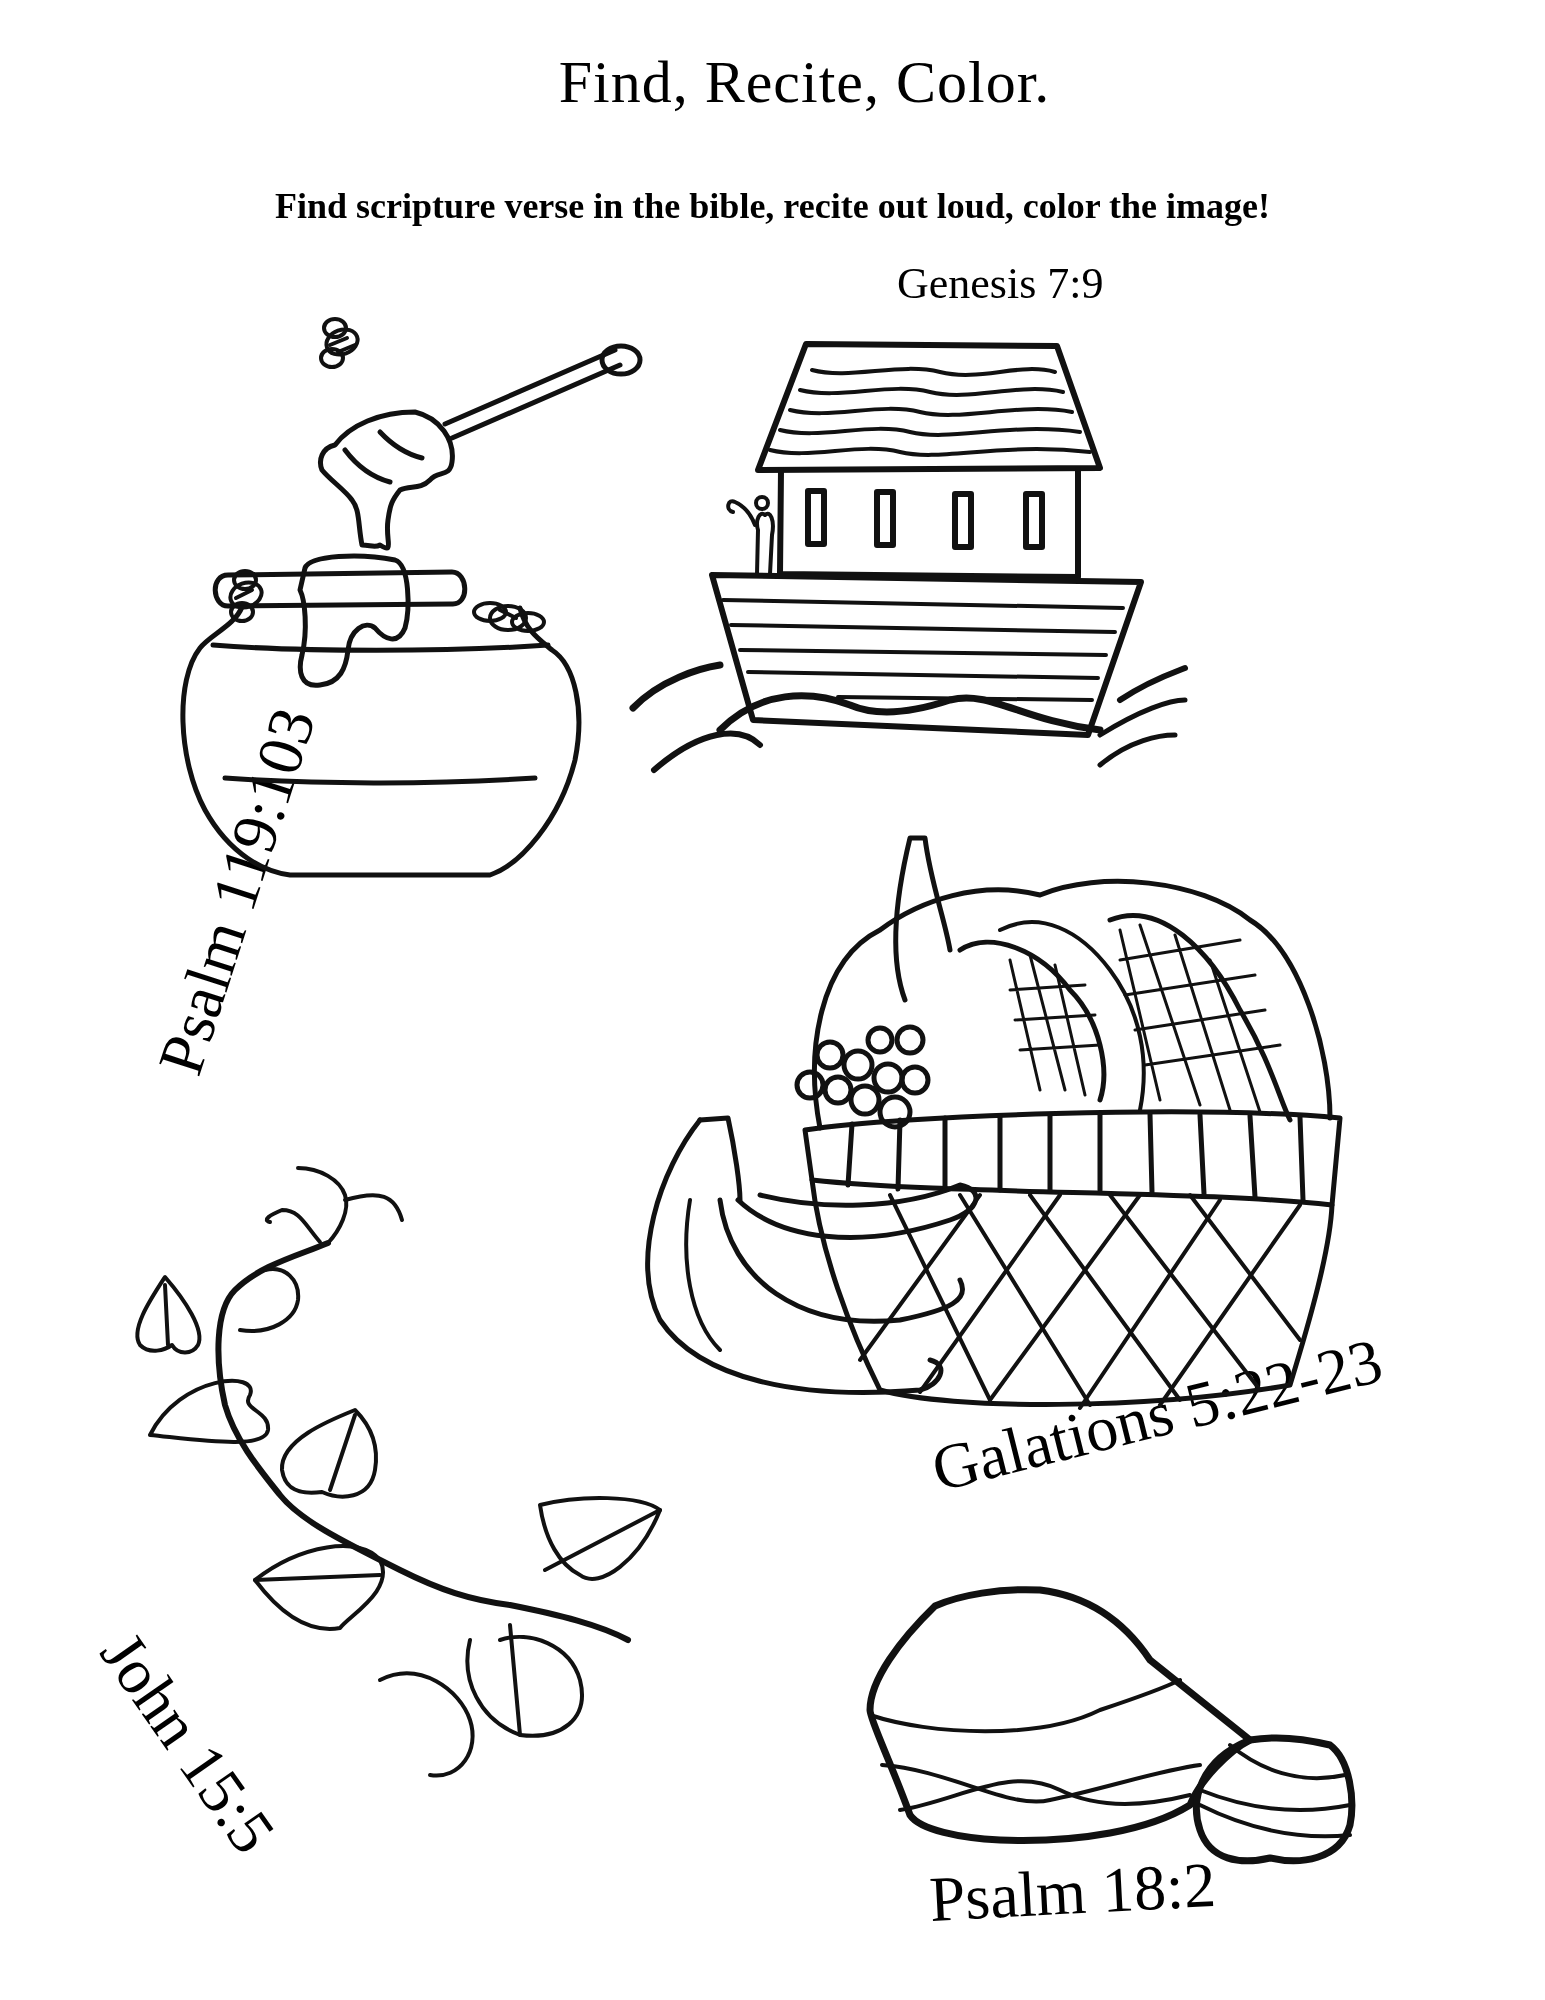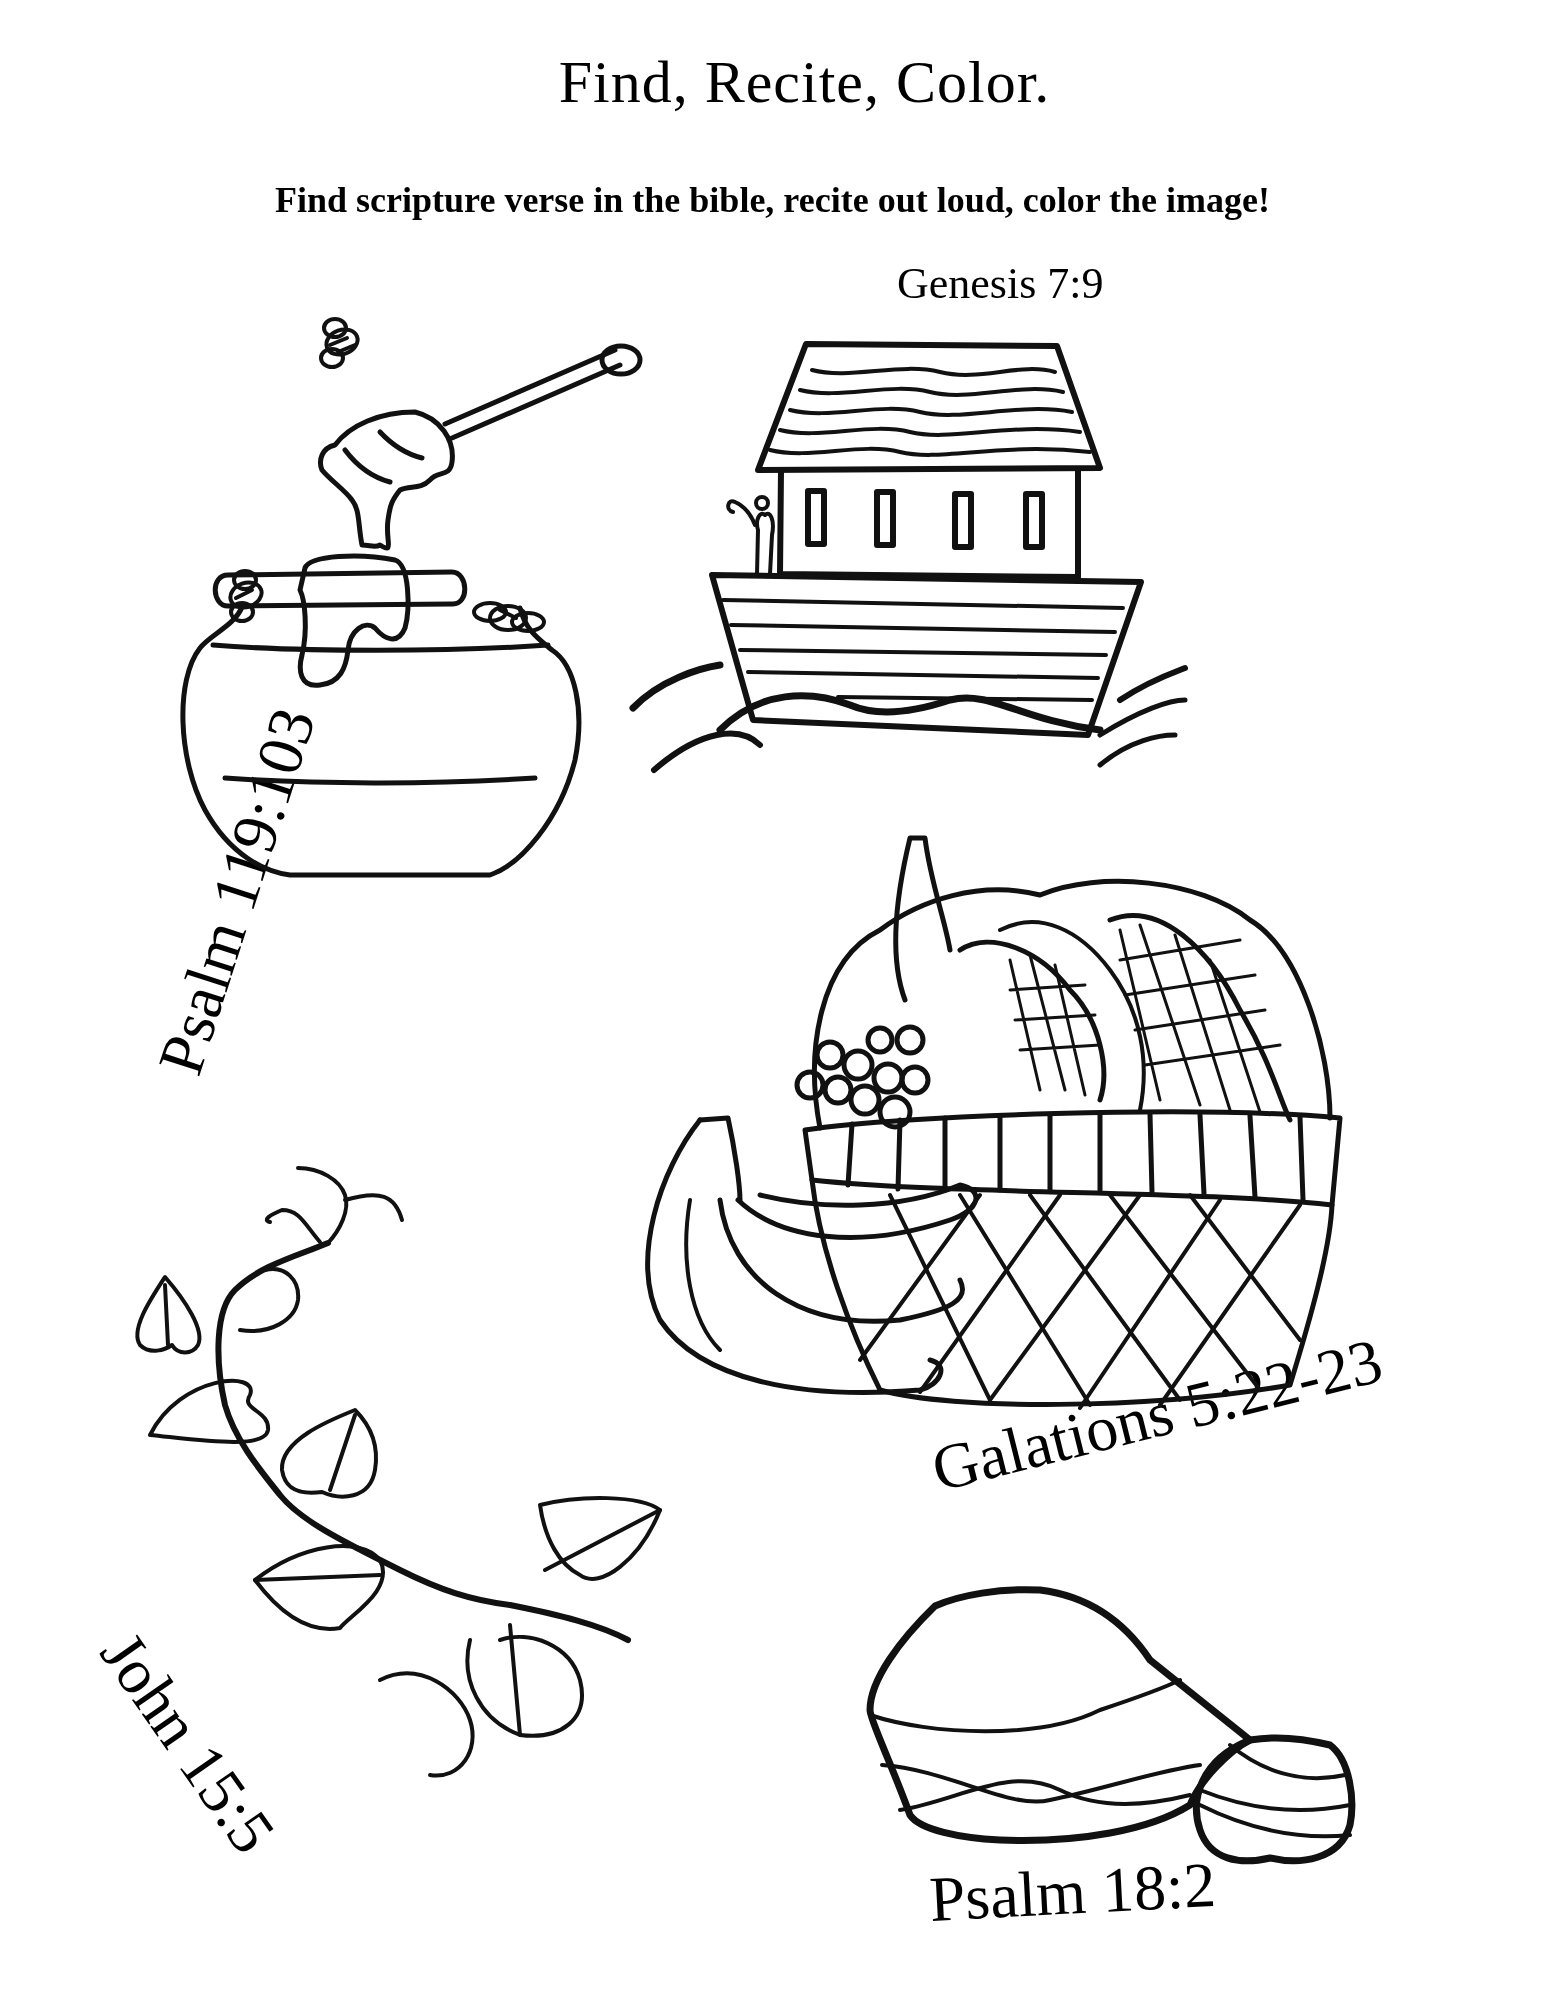--- a/index.html
+++ b/index.html
@@ -1,18 +1,18 @@
 <!DOCTYPE html>
 <html><head>
 <meta charset="utf-8">
 <style>
   html,body{margin:0;padding:0;background:#ffffff;}
   body{width:1545px;height:2000px;position:relative;overflow:hidden;font-family:"Liberation Serif","DejaVu Serif",serif;color:#000;}
   .title{position:absolute;left:0;top:52px;width:1545px;text-align:center;font-size:60px;line-height:1;font-weight:400;letter-spacing:1px;margin-left:32px;}
-  .subtitle{position:absolute;left:0;top:182px;width:1545px;text-align:center;font-size:36px;font-weight:700;line-height:1;}
+  .subtitle{position:absolute;left:0;top:188px;width:1545px;text-align:center;font-size:36px;font-weight:700;line-height:1;}
   .ref{position:absolute;font-size:64px;line-height:1;white-space:nowrap;transform-origin:0 0;}
   svg.art{position:absolute;left:0;top:0;overflow:visible;}
   svg.art *{fill:none;stroke:#111;stroke-linecap:round;stroke-linejoin:round;}
 </style>
 </head>
 <body>
 
 <div class="title">Find, Recite, Color.</div>
 <div class="subtitle">Find scripture verse in the bible, recite out loud, color the image!</div>
 

